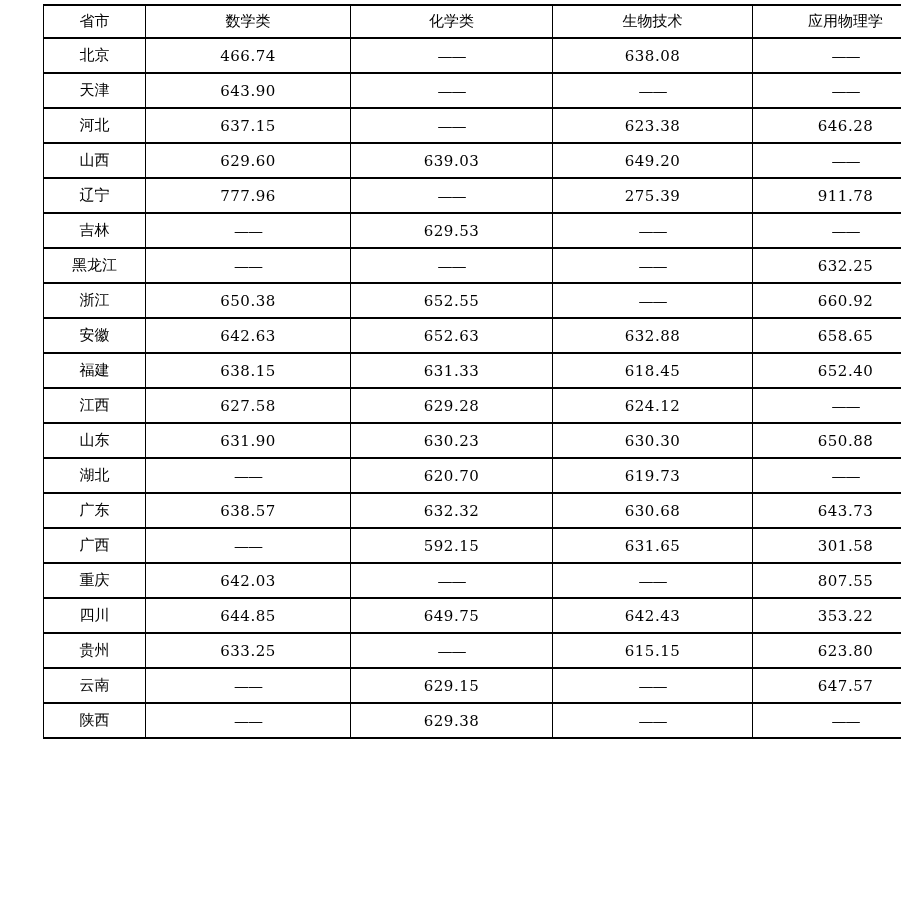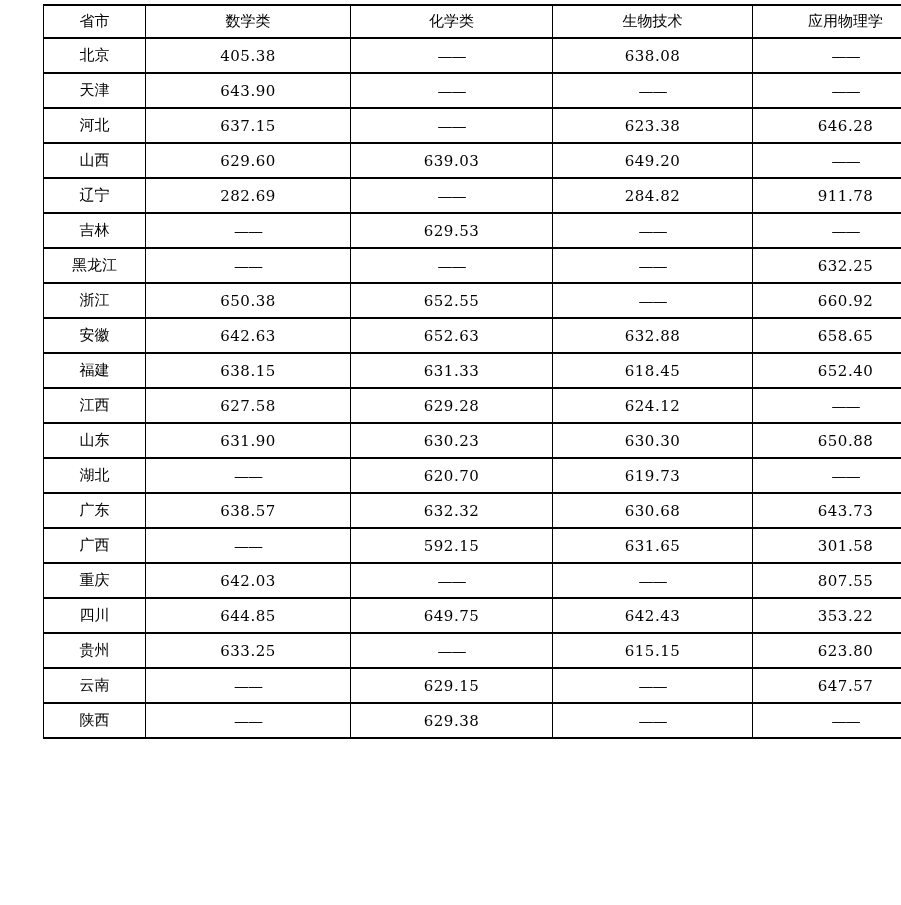--- a/index.html
+++ b/index.html
@@ -65,21 +65,21 @@
         <th>省市</th>
         <th>数学类</th>
         <th>化学类</th>
         <th>生物技术</th>
         <th>应用物理学</th>
       </tr>
     </thead>
     <tbody>
         <tr>
           <td>北京</td>
-          <td class="score-cell">405.38</td>
+          <td class="score-cell">466.74</td>
           <td class="score-cell dash">——</td>
           <td class="score-cell">638.08</td>
           <td class="score-cell dash">——</td>
         </tr>
         <tr>
           <td>天津</td>
           <td class="score-cell">643.90</td>
           <td class="score-cell dash">——</td>
           <td class="score-cell dash">——</td>
           <td class="score-cell dash">——</td>
@@ -93,23 +93,23 @@
         </tr>
         <tr>
           <td>山西</td>
           <td class="score-cell">629.60</td>
           <td class="score-cell">639.03</td>
           <td class="score-cell">649.20</td>
           <td class="score-cell dash">——</td>
         </tr>
         <tr>
           <td>辽宁</td>
-          <td class="score-cell">282.69</td>
-          <td class="score-cell dash">——</td>
-          <td class="score-cell">284.82</td>
+          <td class="score-cell">777.96</td>
+          <td class="score-cell dash">——</td>
+          <td class="score-cell">275.39</td>
           <td class="score-cell">911.78</td>
         </tr>
         <tr>
           <td>吉林</td>
           <td class="score-cell dash">——</td>
           <td class="score-cell">629.53</td>
           <td class="score-cell dash">——</td>
           <td class="score-cell dash">——</td>
         </tr>
         <tr>

